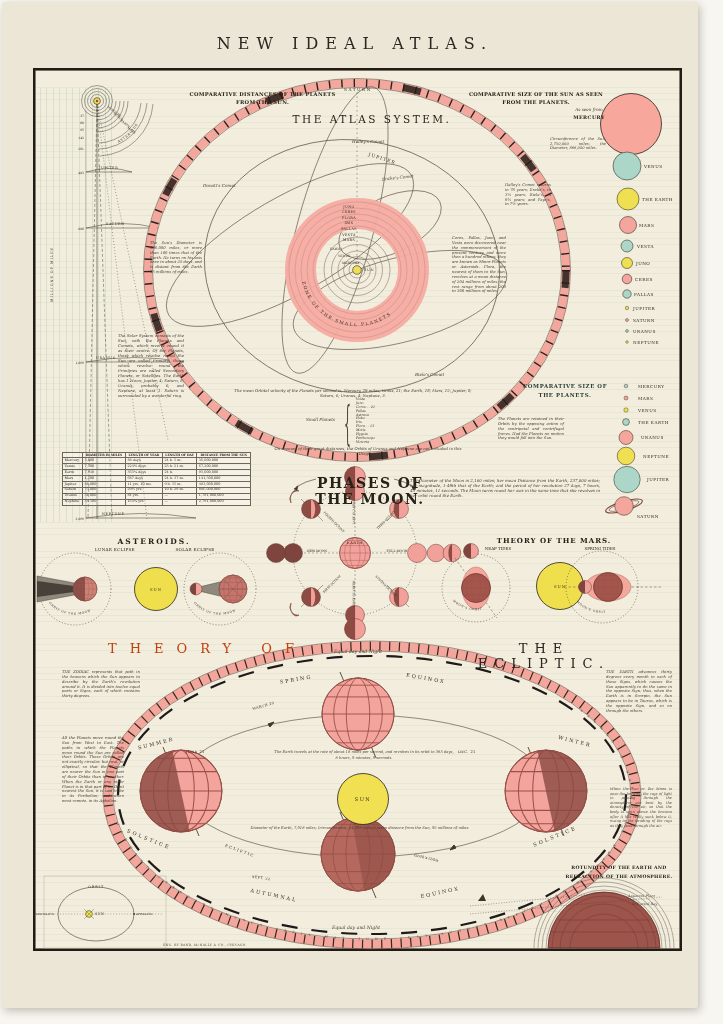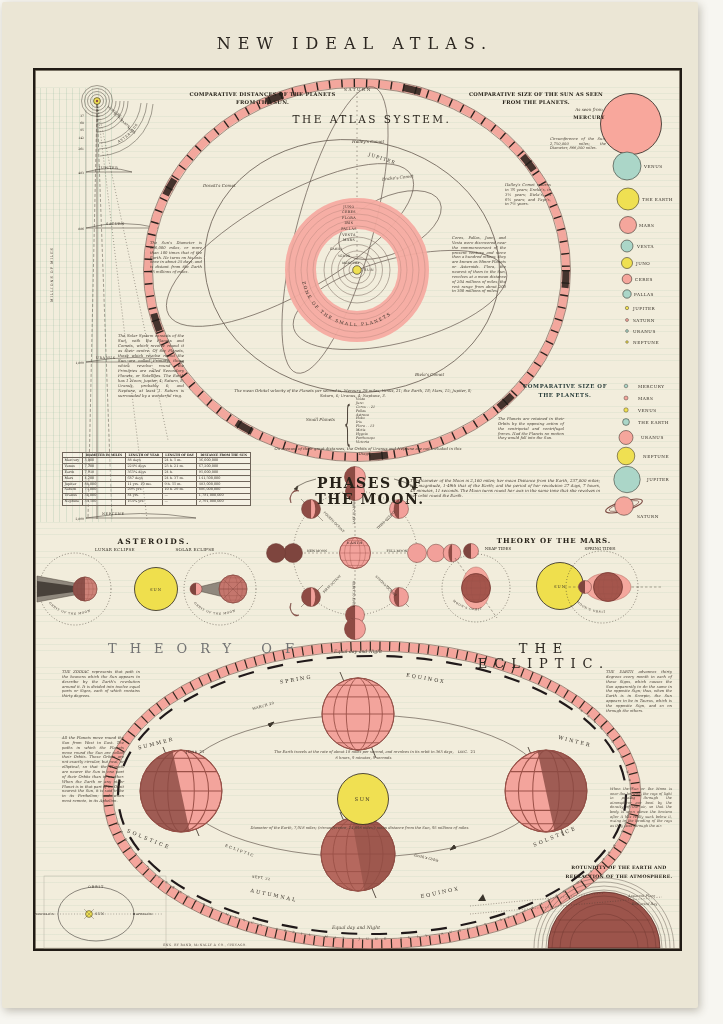--- a/index.html
+++ b/index.html
@@ -510,21 +510,21 @@
   <div class="abs c h" style="left:116px;top:537px;width:76px;font-size:7.5px;letter-spacing:2px;">ASTEROIDS.</div>
   <div class="abs c h" style="left:86px;top:547px;width:58px;font-size:4.1px;letter-spacing:.3px;font-weight:normal;">LUNAR ECLIPSE</div>
   <div class="abs c h" style="left:164px;top:547px;width:62px;font-size:4.1px;letter-spacing:.3px;font-weight:normal;">SOLAR ECLIPSE</div>
   <div class="abs c u" style="left:146px;top:586.5px;width:20px;font-size:3.8px;letter-spacing:1px;">SUN</div>
 
   <div class="abs c h" style="left:488px;top:536px;width:132px;font-size:7px;letter-spacing:1px;">THEORY OF THE MARS.</div>
   <div class="abs c h" style="left:476px;top:545.5px;width:44px;font-size:4px;font-weight:normal;">NEAP TIDES</div>
   <div class="abs c h" style="left:574px;top:545.5px;width:52px;font-size:4px;font-weight:normal;">SPRING TIDES</div>
   <div class="abs c u" style="left:549px;top:583.5px;width:22px;font-size:3.8px;letter-spacing:1px;">SUN</div>
 
-  <div class="abs c u" style="left:100px;top:641px;width:215px;font-size:13px;letter-spacing:13px;color:#737373;">THEORY OF</div>
+  <div class="abs c u" style="left:100px;top:641px;width:215px;font-size:13px;letter-spacing:13px;color:#c2410c;">THEORY OF</div>
   <div class="abs c u" style="left:448px;top:641px;width:192px;font-size:13px;letter-spacing:7px;color:#2b2620;">THE ECLIPTIC.</div>
   <div class="abs c t" style="left:298px;top:649px;width:120px;font-size:4.6px;text-align:center;">Equal day and Night</div>
   <div class="abs c u" style="left:268px;top:676px;width:56px;font-size:5px;letter-spacing:2px;transform:rotate(-10deg);">SPRING</div>
   <div class="abs c u" style="left:396px;top:675px;width:60px;font-size:5px;letter-spacing:2px;transform:rotate(10deg);">EQUINOX</div>
   <div class="abs c u" style="left:126px;top:740px;width:60px;font-size:5px;letter-spacing:2px;transform:rotate(-14deg);">SUMMER</div>
   <div class="abs c u" style="left:546px;top:738px;width:58px;font-size:5px;letter-spacing:2px;transform:rotate(14deg);">WINTER</div>
   <div class="abs u" style="left:186px;top:750px;font-size:3.6px;letter-spacing:.4px;">JUNE 21</div>
   <div class="abs u" style="left:458px;top:750px;font-size:3.6px;letter-spacing:.4px;">DEC. 21</div>
   <div class="abs u" style="left:252px;top:704px;font-size:3.4px;letter-spacing:.4px;transform:rotate(-16deg);">MARCH 20</div>
   <div class="abs u" style="left:252px;top:876px;font-size:3.4px;letter-spacing:.4px;transform:rotate(8deg);">SEPT. 22</div>

